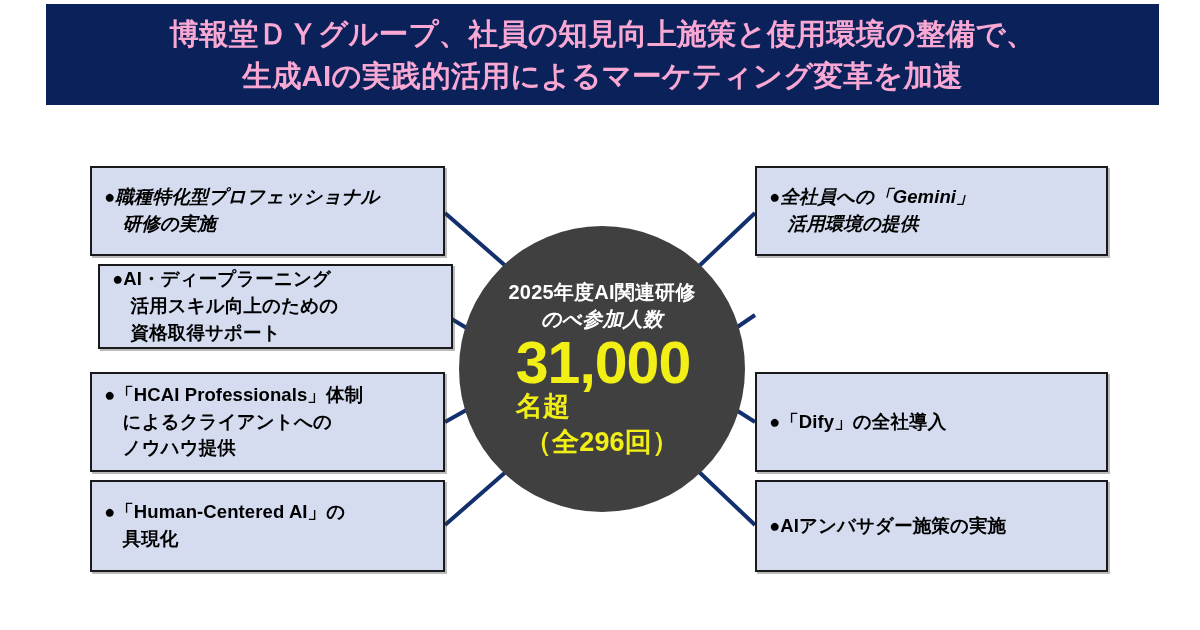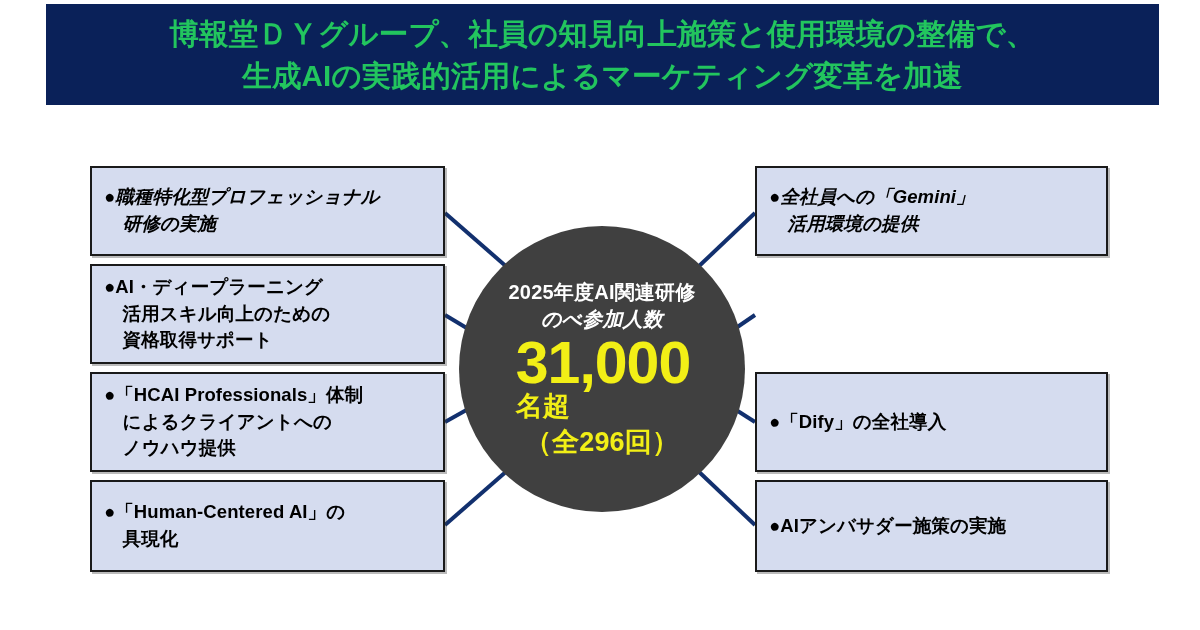--- a/index.html
+++ b/index.html
@@ -28,21 +28,21 @@
     top: 4px;
     width: 1113px;
     height: 101px;
     background: #0a2159;
     display: flex;
     align-items: center;
     justify-content: center;
     box-sizing: border-box;
   }
   #title-text {
-    color: #22c55e;
+    color: #f9a8d4;
     font-size: 29.5px;
     font-weight: 700;
     line-height: 1.42;
     text-align: center;
     letter-spacing: 0.2px;
     white-space: pre-line;
   }
 
   
   #connectors {
@@ -72,21 +72,21 @@
     padding: 0 10px 0 12px;
     white-space: pre-line;
     letter-spacing: 0.1px;
   }
 
   
   .col-left  { left: 90px;  width: 355px; }
   .col-right { left: 755px; width: 353px; }
 
   .row-1 { top: 166px; height: 90px; font-style: italic; }
-  .row-2 { top: 264px; height: 100px; }
+  .row-2 { top: 264px; height: 85px; margin-left: 8px; }
   .row-3 { top: 372px; height: 100px; }
   .row-4 { top: 480px; height: 92px; }
 
   
   #center-circle {
     position: absolute;
     left: 459px;
     top: 226px;
     width: 286px;
     height: 286px;

